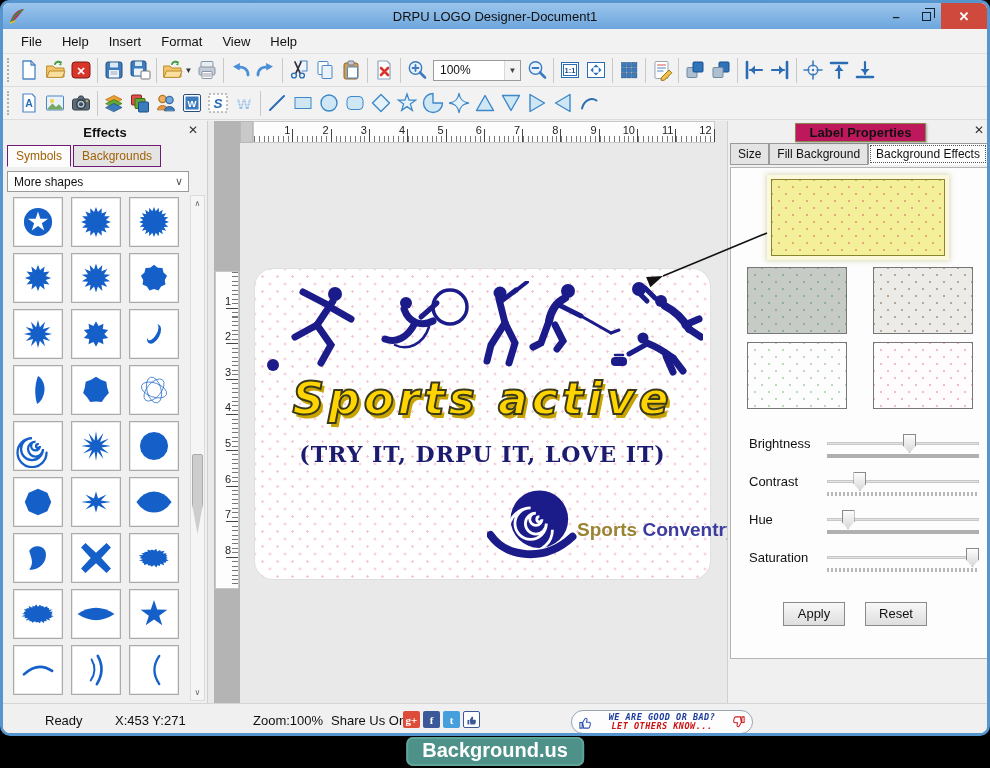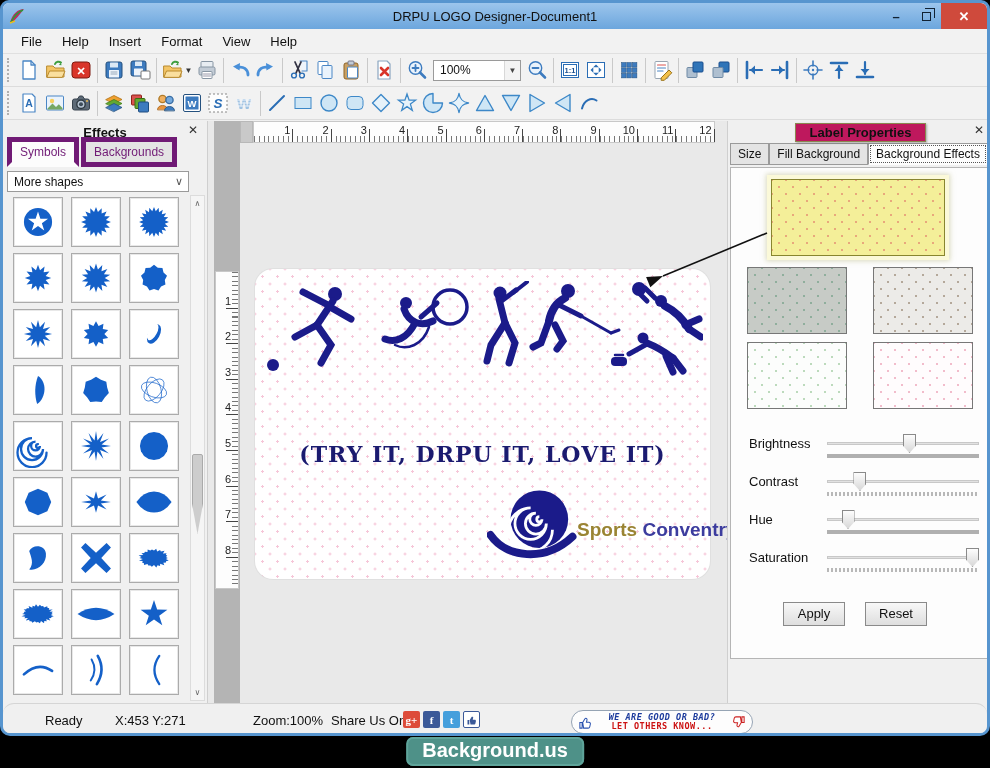--- a/index.html
+++ b/index.html
@@ -38,21 +38,21 @@
     font-size:8px;color:#444;border-left:1px solid #d8d8d8;background:#f3f3f3;}
   
   .main{position:absolute;left:0;top:118px;right:0;height:582px;}
   
   .effects{position:absolute;left:0;top:0;width:205px;height:582px;background:#f0f0f0;
     border-right:1px solid #cfcfcf;}
   .panel-head{height:22px;display:flex;align-items:center;position:relative;}
   .panel-title{flex:1;text-align:center;font-weight:bold;font-size:13px;color:#111;}
   .panel-x{position:absolute;right:6px;top:2px;font-size:12px;color:#333;padding:0 3px;}
   .etabs{display:flex;align-items:flex-end;height:24px;padding-left:4px;gap:2px;}
-  .etab{font-size:12px;padding:3px 8px;border:5px solid #701a75;background:#e4e4e4;color:#701a75;}
+  .etab{font-size:12px;padding:3px 8px;border:1px solid #701a75;background:#e4e4e4;color:#a16207;}
   .etab.active{background:#fcfcfc;border-bottom-color:#fcfcfc;}
   .eselect{position:absolute;left:4px;top:50px;width:182px;height:21px;background:#fff;
     border:1px solid #9a9a9a;display:flex;align-items:center;font-size:12px;}
   .eselect .lbl{flex:1;padding-left:6px;color:#111;}
   .eselect .chev{width:18px;text-align:center;color:#555;font-size:11px;}
   .shapegrid{position:absolute;left:10px;top:76px;width:172px;height:506px;overflow:hidden;}
   .shapecell{position:absolute;width:50px;height:50px;background:#fff;border:1px solid #ababab;
     box-shadow:inset 0 0 0 1px #e8e8e8;display:flex;align-items:center;justify-content:center;}
   .escroll{position:absolute;right:2px;top:74px;width:15px;height:506px;background:#f5f5f5;
     border:1px solid #dcdcdc;}
@@ -119,31 +119,31 @@
     border:1px solid #c8c8c8;}
   .thumb{position:absolute;top:-9px;width:13px;height:19px;background:linear-gradient(#fdfdfd,#d8d8d8);
     border:1px solid #8a8a8a;clip-path:polygon(0 0,100% 0,100% 62%,50% 100%,0 62%);}
   .subbar{position:absolute;left:96px;top:22px;width:152px;height:4px;}
   .subbar.solid{background:#b0b0b0;}
   .subbar.dotted{background:repeating-linear-gradient(90deg,#b8b8b8 0 2px,transparent 2px 4px);}
   .pbtn{position:absolute;width:62px;height:24px;background:linear-gradient(#f8f8f8,#dedede);
     border:1px solid #8a8a8a;font-size:13px;color:#111;text-align:center;line-height:22px;}
   
   .statusbar{position:absolute;left:0;top:700px;right:0;height:33px;background:#f0f0f0;
-    border-top:1px solid #d5d5d5;border-radius:11px;}
+    border-top:1px solid #d5d5d5;}
   .sb-text{position:absolute;top:9px;font-size:13px;color:#111;}
   .shareicons{position:absolute;left:400px;top:7px;display:flex;gap:3px;}
   .sicon{width:17px;height:17px;border-radius:2px;display:flex;align-items:center;justify-content:center;
     color:#fff;font-weight:bold;font-size:11px;font-family:"Liberation Serif",serif;}
   .feedback{position:absolute;left:568px;top:6px;width:182px;height:24px;background:#fdfdfd;
     border:1.5px solid #96a4b4;border-radius:12px;display:flex;align-items:center;padding:0 6px;gap:3px;}
   .fb-lines{flex:1;text-align:center;font-family:"DejaVu Sans Mono",monospace;font-weight:bold;
     font-size:8.5px;line-height:9.5px;letter-spacing:.5px;}
   .fb-l1{color:#1b3a9c;font-style:italic;}
-  .fb-l2{color:#cc1111;}
+  .fb-l2{color:#cc1111;font-style:italic;}
   
   .blackbar{position:absolute;left:0;top:736px;width:990px;height:32px;background:#000;}
   .badge{position:absolute;left:50%;top:737px;transform:translateX(-50%);background:#4e9188;
     color:#fff;font-weight:bold;font-size:20px;padding:2px 16px 4px;border-radius:7px;
     box-shadow:inset 0 0 0 2px #5fa49a;}
   .arrowoverlay{position:absolute;left:0;top:0;width:990px;height:768px;pointer-events:none;z-index:40;}
 </style>
 </head>
 <body>
 
@@ -790,20 +790,21 @@
 
             <circle cx="380" cy="57" r="5.5" fill="#1b1b8a" stroke="none"></circle>
             <path d="M384 62 C394 66 402 71 410 77" stroke-width="7"></path>
             <path d="M384 63 L366 73" stroke-width="5"></path>
             <path d="M410 77 L420 90"></path>
               <path d="M403 75 L410 91"></path>
             <rect x="348" y="76" width="16" height="9" rx="4" fill="#1b1b8a" stroke="none"></rect>
             <path d="M352 74 L360 74" stroke-width="2.5"></path>
           </g>
         </svg>
+        <div class="headline">Sports active</div>
         <div class="tagline">(TRY IT, DRPU IT, LOVE IT)</div>
         <div class="brand">
           <svg viewBox="0 0 110 95">
             <circle cx="60" cy="42" r="33" fill="#1b1b8a"></circle>
             <path d="M60 42 m0 -3 a3 3 0 1 0 3 3 a7 7 0 1 1 -7 -7 a12 12 0 1 0 12 12 a18 18 0 1 1 -18 -18 a25 25 0 1 0 25 25" stroke="#fff" stroke-width="3.2" fill="none"></path>
             <path d="M4 60 C22 86 66 92 98 62" stroke="#1b1b8a" stroke-width="9" fill="none" stroke-linecap="round"></path>
           </svg>
           <div class="brandtext">
             <span class="w1">Sports</span>
             <span class="w2">Conventry</span>

